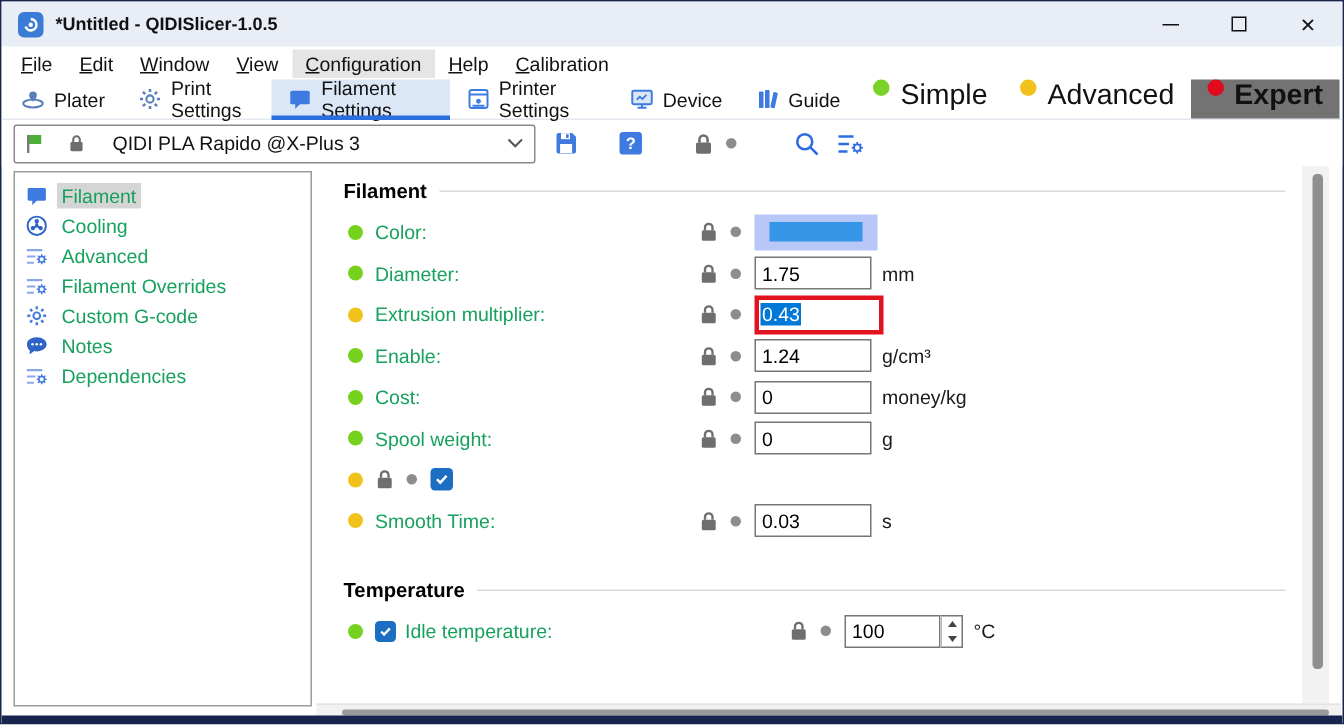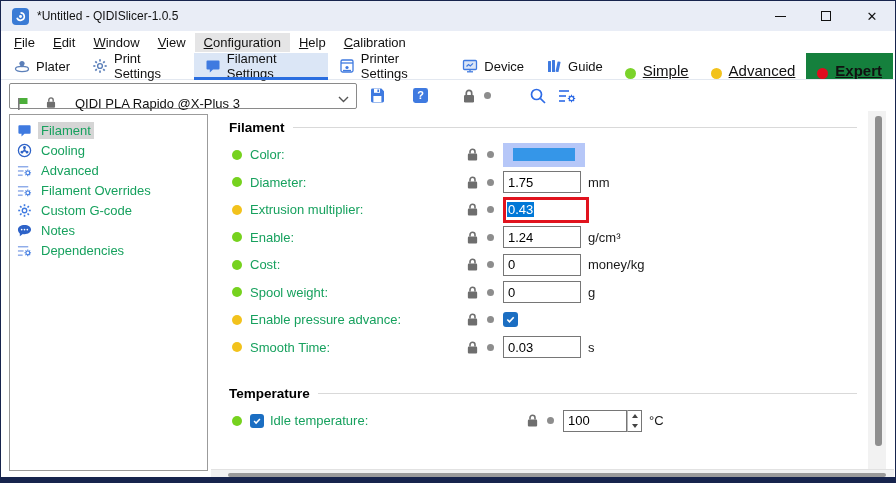--- a/index.html
+++ b/index.html
@@ -3,46 +3,46 @@
 <meta charset="utf-8">
 <style>
   * { box-sizing: border-box; margin: 0; padding: 0; }
   html,body { width:896px; height:483px; overflow:hidden; }
   body { font-family:"Liberation Sans", sans-serif; background:#fff; }
   .window { position:relative; width:896px; height:483px; border:1px solid #17244d; background:#fff; overflow:hidden; }
 
   
   .titlebar { height:30px; background:#e9edf6; display:flex; align-items:center; padding-left:11px; position:relative; }
   .applogo { width:17px; height:17px; border-radius:4px; background:#3a7bd5; display:flex; align-items:center; justify-content:center; }
-  .title-text { font-size:12px; color:#111; margin-left:8px; }
+  .title-text { font-size:12px; color:#111; margin-left:8px;font-weight:bold; }
   .win-controls { position:absolute; right:0; top:0; height:30px; display:flex; }
   .win-btn { width:46px; height:30px; display:flex; align-items:center; justify-content:center; color:#111; font-size:13px; }
   .glyph-min { width:11px; height:1px; background:#111; display:block; }
   .glyph-max { width:10px; height:10px; border:1px solid #111; display:block; }
 
   
   .menubar { height:22px; background:#fff; display:flex; align-items:center; padding-left:4px; font-size:13px; color:#111; }
   .menu-item { padding:2px 9px;text-align:right; }
   .menu-item.hl { background:#e5e5e6; }
   .mnemonic u { text-decoration:underline; }
 
   
   .tabbar { height:27px; background:#fff; display:flex; align-items:stretch; border-bottom:1px solid #e3e8f0; padding-left:2px; }
   .tab { display:flex; align-items:center; padding:0 11px; font-size:13px; color:#111; position:relative; }
   .tab .ticon { margin-right:6px; display:flex; }
   .tab.active { background:#dbe6f6; }
   .tab.active::after { content:""; position:absolute; left:0; right:0; bottom:-1px; height:3px; background:#2a6ee0; }
   .modes { margin-left:auto; display:flex; align-items:stretch; margin-right:2px; }
-  .mode { display:flex; align-items:flex-end; padding:0 11px; font-size:15px; color:#111;text-decoration:underline; }
+  .mode { display:flex; align-items:flex-start; padding:0 11px; font-size:19px; color:#111; }
   .mode-dot { width:11px; height:11px; border-radius:50%; margin-right:7px; }
-  .mode.active { background:#15803d; font-weight:bold; }
+  .mode.active { background:#737373; font-weight:bold; }
 
   
   .toolbar { height:31px; display:flex; align-items:center; padding-left:8px; background:#fff; }
-  .combo { width:348px; height:24px; border:1px solid #8a8a8a; border-radius:2px; display:flex; align-items:flex-start; padding:12px 7px; font-size:13px; color:#111; background:#fff;gap:12px; }
+  .combo { width:348px; height:24px; border:1px solid #8a8a8a; border-radius:2px; display:flex; align-items:center; padding:12px 7px; font-size:13px; color:#111; background:#fff;gap:12px; }
   .combo-text { margin-left:6px; }
   .combo .chev { margin-left:auto; color:#555; display:flex; }
   .tool-ic { display:flex; align-items:center; justify-content:center; }
 
   
   .sidebar { position:absolute; left:8px; top:113px; width:199px; height:357px; border:1px solid #9b9b9b; background:#fff; padding-top:5px; }
   .side-item { height:20px; display:flex; align-items:center; padding-left:6px; font-size:13px; }
   .side-item .sicon { width:16px; height:16px; margin-right:6px; display:flex; align-items:center; justify-content:center; }
   .side-label { color:#17a15e; padding:1px 3px; }
   .side-item.selected .side-label { background:#d5d5d5; }
@@ -496,21 +496,20 @@
           </span>
         <span class="revert">
             <span class="rdot"></span>
           </span>
         <input class="field" value="0" style="">
         <span class="unit">g</span>
       </div>
 
       <div class="row">
         <span class="odot y"></span>
-        <span class="olabel">Enable pressure advance:</span>
         <span class="lockcell">
             <svg width="13" height="15" viewBox="0 0 14 16">
               <rect x="2" y="7" width="10" height="7.5" rx="1.2" fill="#6e6e6e"></rect>
               <path d="M4.3 7V5a2.7 2.7 0 0 1 5.4 0v2" fill="none" stroke="#6e6e6e" stroke-width="1.7"></path>
             </svg>
           </span>
         <span class="revert">
             <span class="rdot"></span>
           </span>
         <span class="checkbox">

